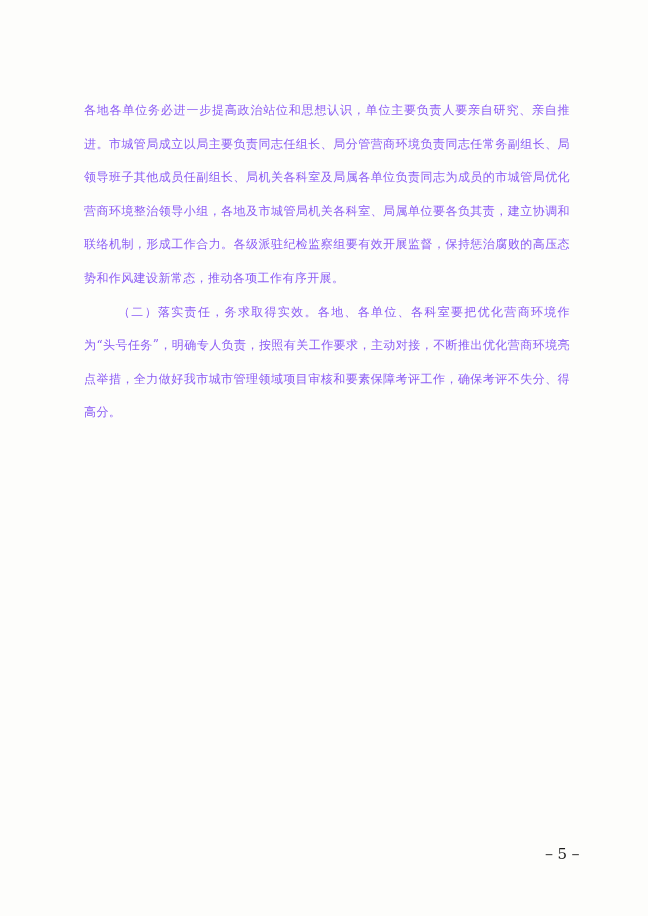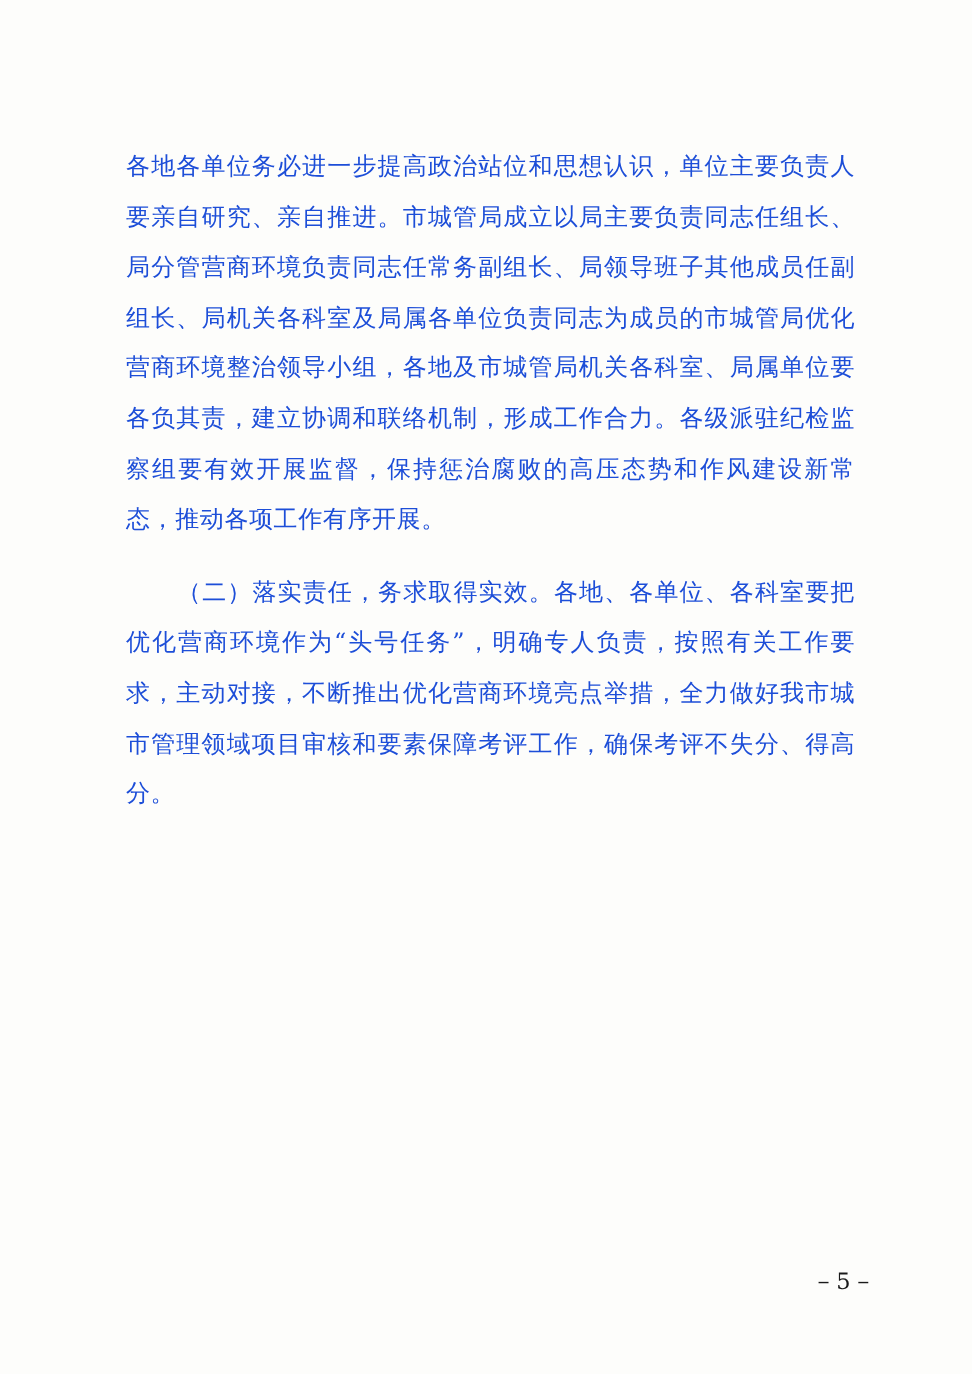--- a/index.html
+++ b/index.html
@@ -20,32 +20,32 @@
     background: #fdfdfb;
     box-sizing: border-box;
   }
   .page-body {
     position: absolute;
     left: 84px;
     top: 94px;
     width: 486px;
   }
   .para {
-    font-size: 16px;
+    font-size: 12px;
     line-height: 33.6px;
-    color: #1d4ed8;
+    color: #8b5cf6;
     text-align: justify;
     text-justify: inter-ideograph;
     letter-spacing: 0.4px;
     margin: 0 0 0 0;
     font-family: "DejaVu Serif", "Liberation Serif", serif;
     font-weight: 500;
   }
   .para + .para {
-    margin-top: 15px;
+    margin-top: 0px;
   }
   .indent {
     text-indent: 34px;
   }
   .page-number {
     position: absolute;
     right: 64px;
     bottom: 52px;
     font-size: 15px;
     color: #1a1a1a;

